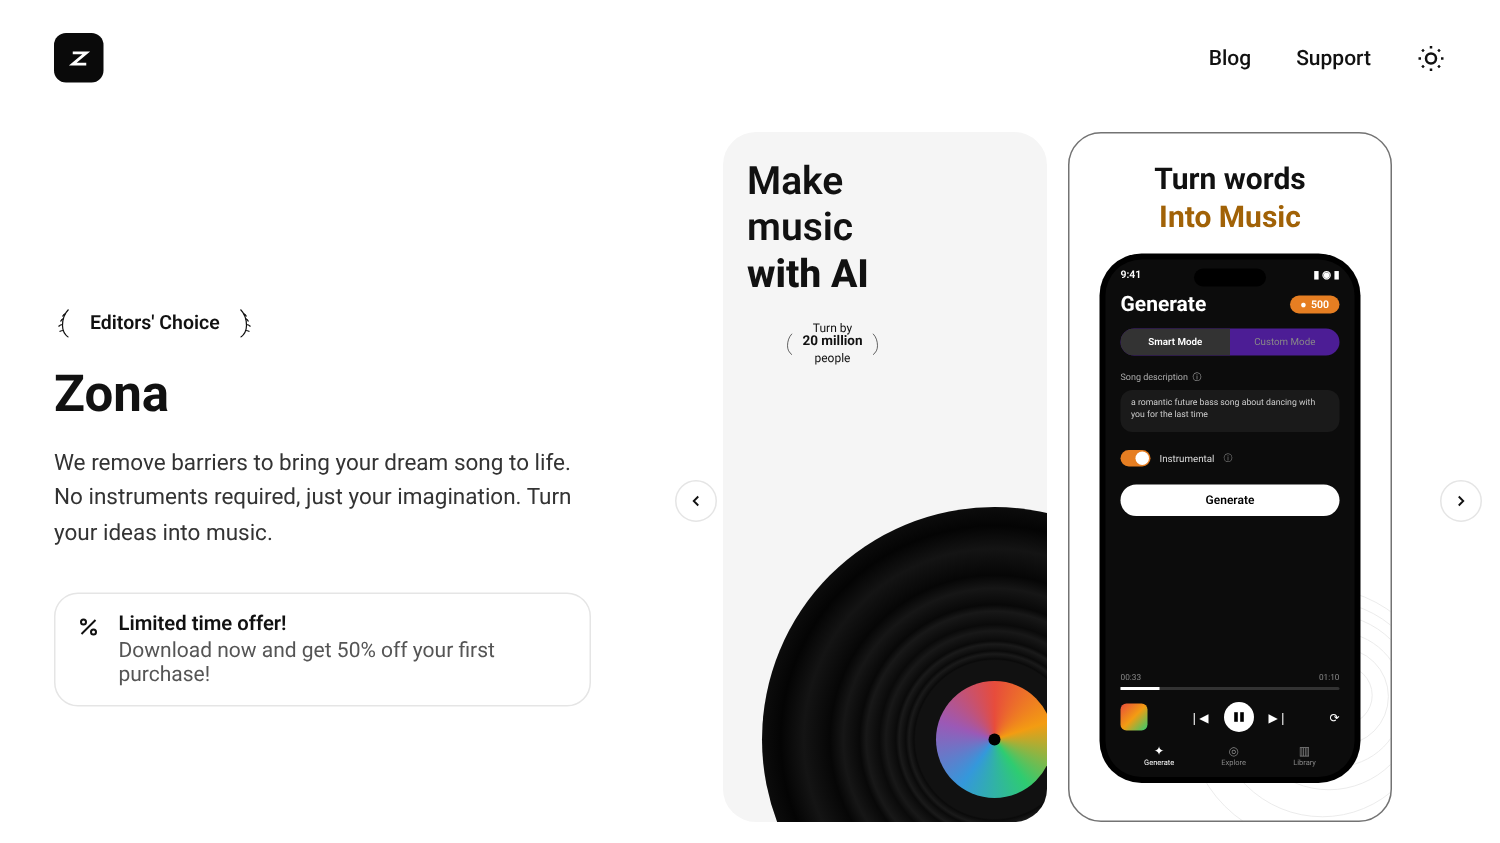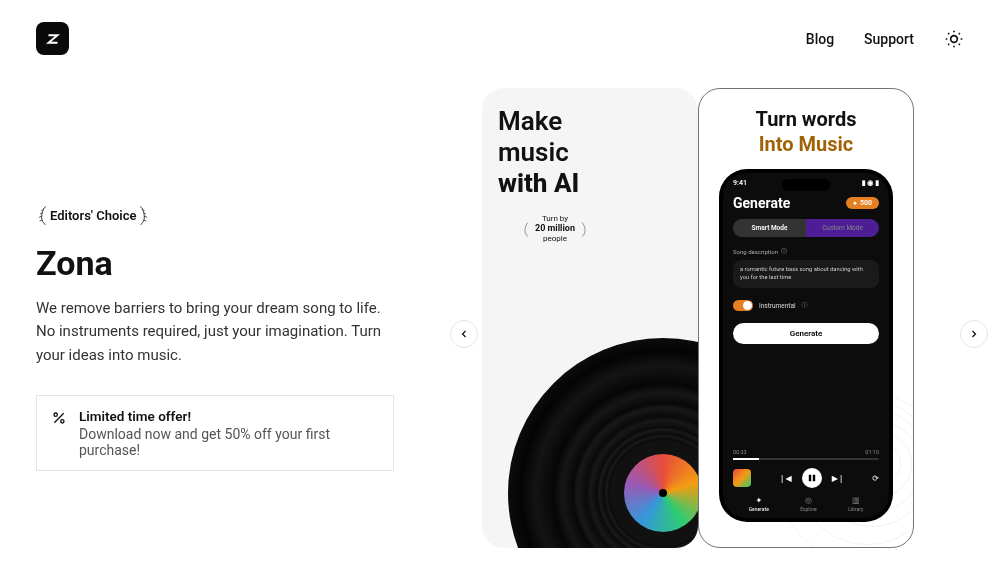--- a/index.html
+++ b/index.html
@@ -55,21 +55,21 @@
   gap: 40px;
   align-items: flex-start;
 }
 .left-col {
   width: 390px;
   padding-top: 140px;
 }
 .badge-row {
   display: flex;
   align-items: center;
-  gap: 0;
+  gap: 10px;
   margin-bottom: 18px;
 }
 .badge-text {
   font-size: 13px;
   font-weight: 600;
 }
 .laurel { width: 14px; height: 20px; }
 .laurel.right { transform: scaleX(-1); }
 .app-title {
   font-size: 34px;
@@ -78,21 +78,21 @@
 }
 .app-desc {
   font-size: 15px;
   line-height: 1.55;
   color: #333;
   margin-bottom: 28px;
   max-width: 355px;
 }
 .offer-box {
   border: 1px solid #e5e5e5;
-  border-radius: 0;
+  border-radius: 16px;
   padding: 12px 14px;
   display: flex;
   gap: 12px;
   width: 358px;
 }
 .offer-icon { width: 16px; height: 16px; margin-top: 2px; flex-shrink: 0; }
 .offer-title {
   font-size: 13.5px;
   font-weight: 600;
   margin-bottom: 2px;
@@ -122,20 +122,21 @@
   justify-content: center;
   cursor: pointer;
   z-index: 5;
   font-size: 14px;
 }
 .nav-btn.prev { left: -32px; }
 .nav-btn.next { right: -6px; }
 
 .slides {
   display: flex;
+  gap: 14px;
 }
 .card {
   width: 216px;
   height: 460px;
   border-radius: 22px;
   background: #f5f5f5;
   padding: 18px 16px;
   position: relative;
   overflow: hidden;
 }

